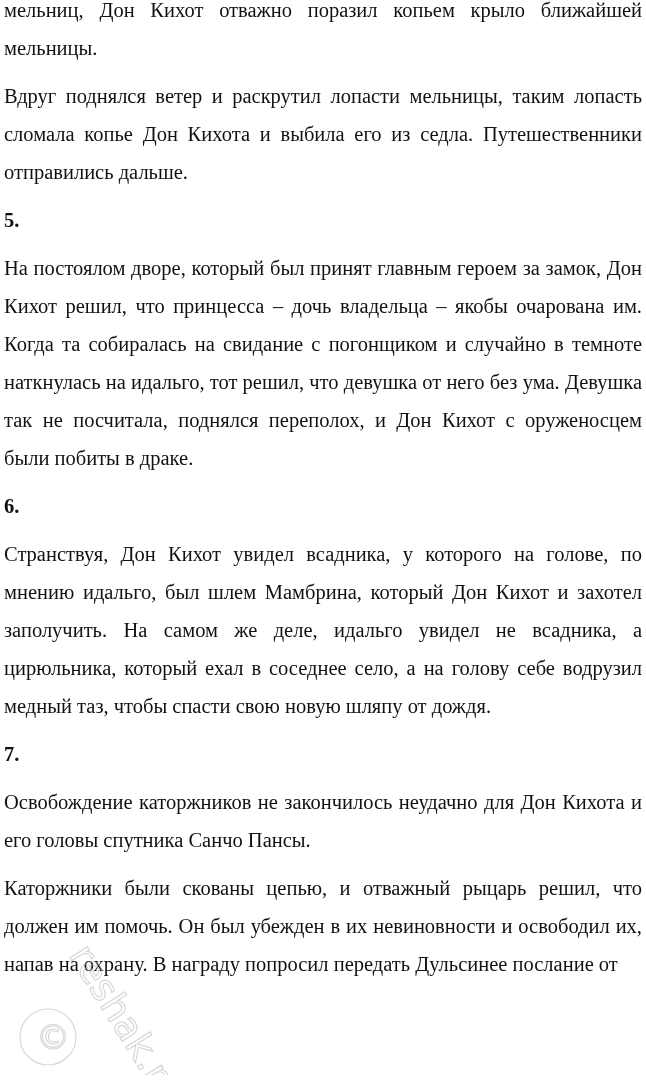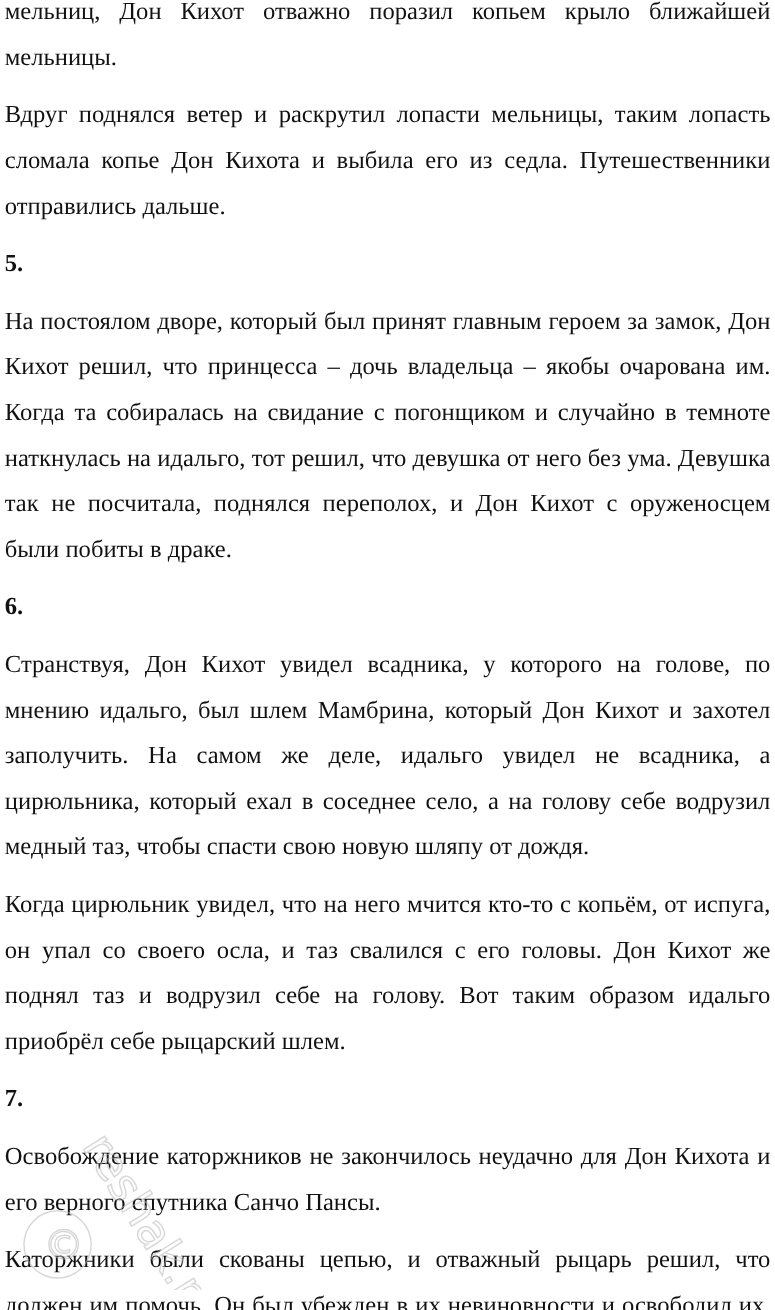--- a/index.html
+++ b/index.html
@@ -47,23 +47,22 @@
 </head>
 <body>
 
 <div class="page">
   <p class="para">мельниц, Дон Кихот отважно поразил копьем крыло ближайшей мельницы.</p>
   <p class="para">Вдруг поднялся ветер и раскрутил лопасти мельницы, таким лопасть сломала копье Дон Кихота и выбила его из седла. Путешественники отправились дальше.</p>
   <p class="heading">5.</p>
   <p class="para">На постоялом дворе, который был принят главным героем за замок, Дон Кихот решил, что принцесса – дочь владельца – якобы очарована им. Когда та собиралась на свидание с погонщиком и случайно в темноте наткнулась на идальго, тот решил, что девушка от него без ума. Девушка так не посчитала, поднялся переполох, и Дон Кихот с оруженосцем были побиты в драке.</p>
   <p class="heading">6.</p>
   <p class="para">Странствуя, Дон Кихот увидел всадника, у которого на голове, по мнению идальго, был шлем Мамбрина, который Дон Кихот и захотел заполучить. На самом же деле, идальго увидел не всадника, а цирюльника, который ехал в соседнее село, а на голову себе водрузил медный таз, чтобы спасти свою новую шляпу от дождя.</p>
-  <p class="para">Когда цирюльник увидел, что на него мчится кто-то с копьём, от испуга, он упал со своего осла, и таз свалился с его головы. Дон Кихот же поднял таз и водрузил себе на голову. Вот таким образом идальго приобрёл себе рыцарский шлем.</p>
   <p class="heading">7.</p>
-  <p class="para">Освобождение каторжников не закончилось неудачно для Дон Кихота и его верного спутника Санчо Пансы.</p>
+  <p class="para">Освобождение каторжников не закончилось неудачно для Дон Кихота и его головы спутника Санчо Пансы.</p>
   <p class="para">Каторжники были скованы цепью, и отважный рыцарь решил, что должен им помочь. Он был убежден в их невиновности и освободил их, напав на охрану. В награду попросил передать Дульсинее послание от</p>
 </div>
 
 <svg class="watermark" viewBox="0 0 160 150" xmlns="http://www.w3.org/2000/svg">
   <g fill="none" stroke="#b8b8b8" stroke-width="1.2">
     <circle cx="40" cy="112" r="28"></circle>
     <text x="28" y="124" font-size="34" font-family="DejaVu Sans, sans-serif">©</text>
     <text x="0" y="0" font-size="38" font-family="DejaVu Sans, sans-serif" transform="translate(60,30) rotate(58)">reshak.ru</text>
   </g>
 </svg>

